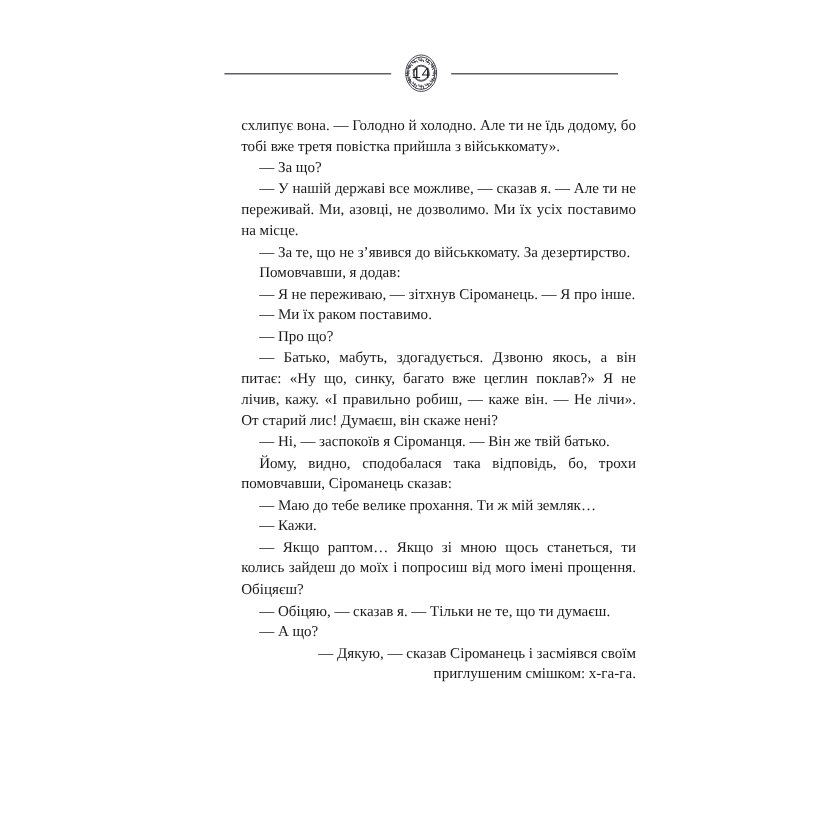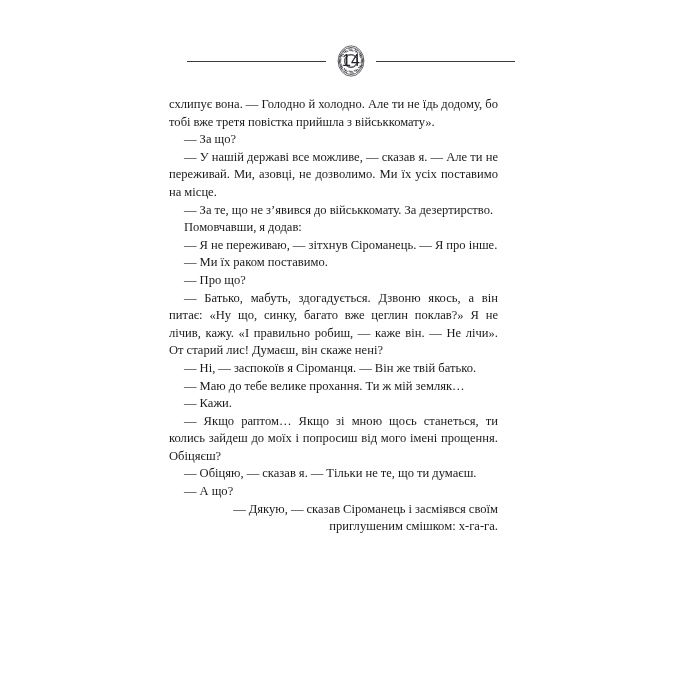--- a/index.html
+++ b/index.html
@@ -53,31 +53,31 @@
   }
   .folio-number {
     position: absolute;
     left: 0;
     top: 0;
     width: 46px;
     height: 46px;
     display: flex;
     align-items: center;
     justify-content: center;
-    font-family: Liberation Sans, sans-serif;
-    font-size: 16px;
+    font-family: Liberation Mono, monospace;
+    font-size: 13px;
     letter-spacing: 0.2px;
     color: #23232b;
     line-height: 1;
   }
 
   
   .textblock {
     position: absolute;
-    left: 169px;
+    left: 201px;
     top: 96px;
     width: 329px;
   }
 
   .para {
     margin: 0;
     font-size: 12.55px;
     line-height: 17.6px;
     text-align: justify;
     text-justify: inter-word;
@@ -162,20 +162,21 @@
     <p class="para">схлипує вона. — Голодно й холодно. Але ти не їдь додому, бо тобі вже третя повістка прийшла з військкомату».</p>
     <p class="para indent">— За що?</p>
     <p class="para indent">— У нашій державі все можливе, — сказав я. — Але ти не переживай. Ми, азовці, не дозволимо. Ми їх усіх поставимо на місце.</p>
     <p class="para indent">— За те, що не з’явився до військкомату. За дезертирство.</p>
     <p class="para indent">Помовчавши, я додав:</p>
     <p class="para indent">— Я не переживаю, — зітхнув Сіроманець. — Я про інше.</p>
     <p class="para indent">— Ми їх раком поставимо.</p>
     <p class="para indent">— Про що?</p>
     <p class="para indent">— Батько, мабуть, здогадується. Дзвоню якось, а він питає: «Ну що, синку, багато вже цеглин поклав?» Я не лічив, кажу. «І правильно робиш, — каже він. — Не лічи». От старий лис! Думаєш, він скаже нені?</p>
     <p class="para indent">— Ні, — заспокоїв я Сіроманця. — Він же твій батько.</p>
+    <p class="para indent">Йому, видно, сподобалася така відповідь, бо, трохи помовчавши, Сіроманець сказав:</p>
     <p class="para indent">— Маю до тебе велике прохання. Ти ж мій земляк…</p>
     <p class="para indent">— Кажи.</p>
     <p class="para indent">— Якщо раптом… Якщо зі мною щось станеться, ти колись зайдеш до моїх і попросиш від мого імені прощення. Обіцяєш?</p>
     <p class="para indent">— Обіцяю, — сказав я. — Тільки не те, що ти думаєш.</p>
     <p class="para indent">— А що?</p>
     <p class="para indent">— Дякую, — сказав Сіроманець і засміявся своїм приглушеним смішком: х-га-га.</p>
   </div>
 
 </div>
 

